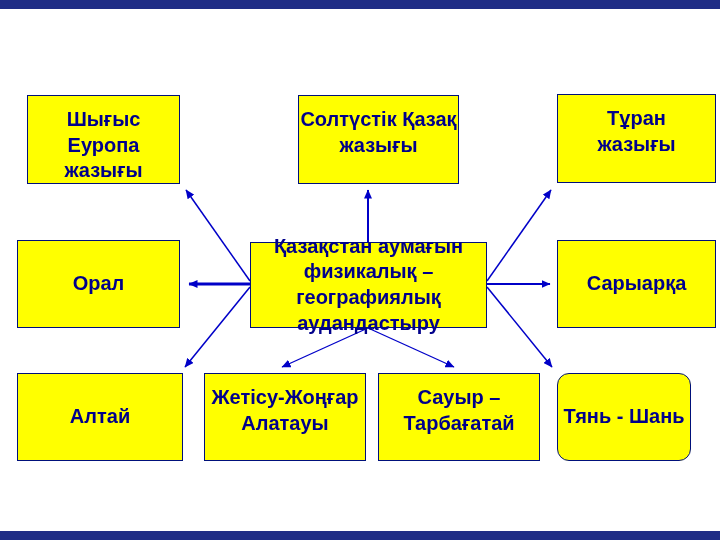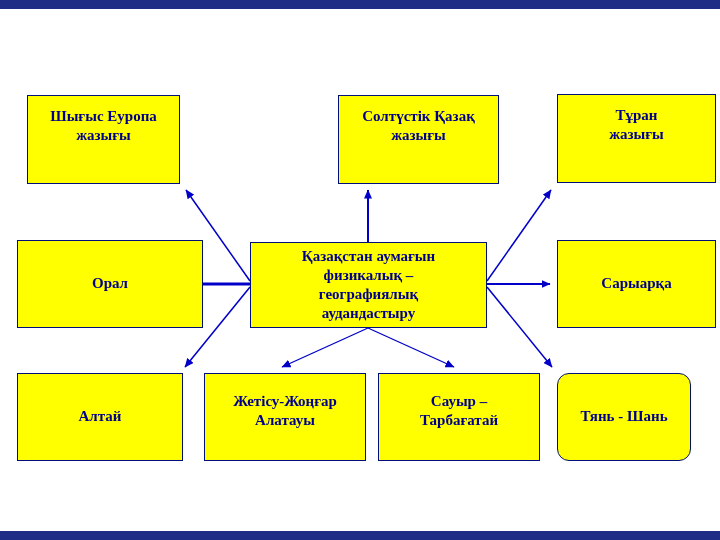--- a/index.html
+++ b/index.html
@@ -30,25 +30,24 @@
     background: #ffff00;
     border: 1px solid #00107a;
     box-sizing: border-box;
     display: flex;
     align-items: center;
     justify-content: center;
     text-align: center;
   }
   .node .label {
     font-weight: bold;
-    font-size: 15px;
+    font-size: 20px;
     line-height: 1.28;
     color: #00008b;
     white-space: pre-line;
-    font-family: Liberation Serif, serif;
   }
   .node.top-align {
     align-items: flex-start;
   }
   .node.top-align .label { padding-top: 11px; }
   .node.lift .label { padding-bottom: 12px; }
 
   .arrows {
     position: absolute;
     left: 0;
@@ -78,30 +77,30 @@
     <line x1="487" y1="281" x2="551" y2="190" stroke="#0000c8" stroke-width="1.5" marker-end="url(#ah)"></line>
     <line x1="487" y1="287" x2="552" y2="367" stroke="#0000c8" stroke-width="1.5" marker-end="url(#ah)"></line>
     <line x1="368" y1="328" x2="282" y2="367" stroke="#0000c8" stroke-width="1.3" marker-end="url(#ah)"></line>
     <line x1="368" y1="328" x2="454" y2="367" stroke="#0000c8" stroke-width="1.3" marker-end="url(#ah)"></line>
   </svg>
 
   <div class="node top-align" style="left:27px;  top:95px; width:153px; height:89px;">
     <div class="label">Шығыс Еуропа
 жазығы</div>
   </div>
-  <div class="node top-align" style="left:298px; top:95px; width:161px; height:89px;margin-left:40px;">
+  <div class="node top-align" style="left:298px; top:95px; width:161px; height:89px;">
     <div class="label">Солтүстік Қазақ
 жазығы</div>
   </div>
   <div class="node top-align" style="left:557px; top:94px; width:159px; height:89px;">
     <div class="label">Тұран
 жазығы</div>
   </div>
 
-  <div class="node" style="left:17px;  top:240px; width:186px; height:88px;">
+  <div class="node" style="left:17px;  top:240px; width:163px; height:88px;">
     <div class="label">Орал</div>
   </div>
   <div class="node" style="left:250px; top:242px; width:237px; height:86px;">
     <div class="label">Қазақстан аумағын
 физикалық –
 географиялық
 аудандастыру</div>
   </div>
   <div class="node" style="left:557px; top:240px; width:159px; height:88px;">
     <div class="label">Сарыарқа</div>

